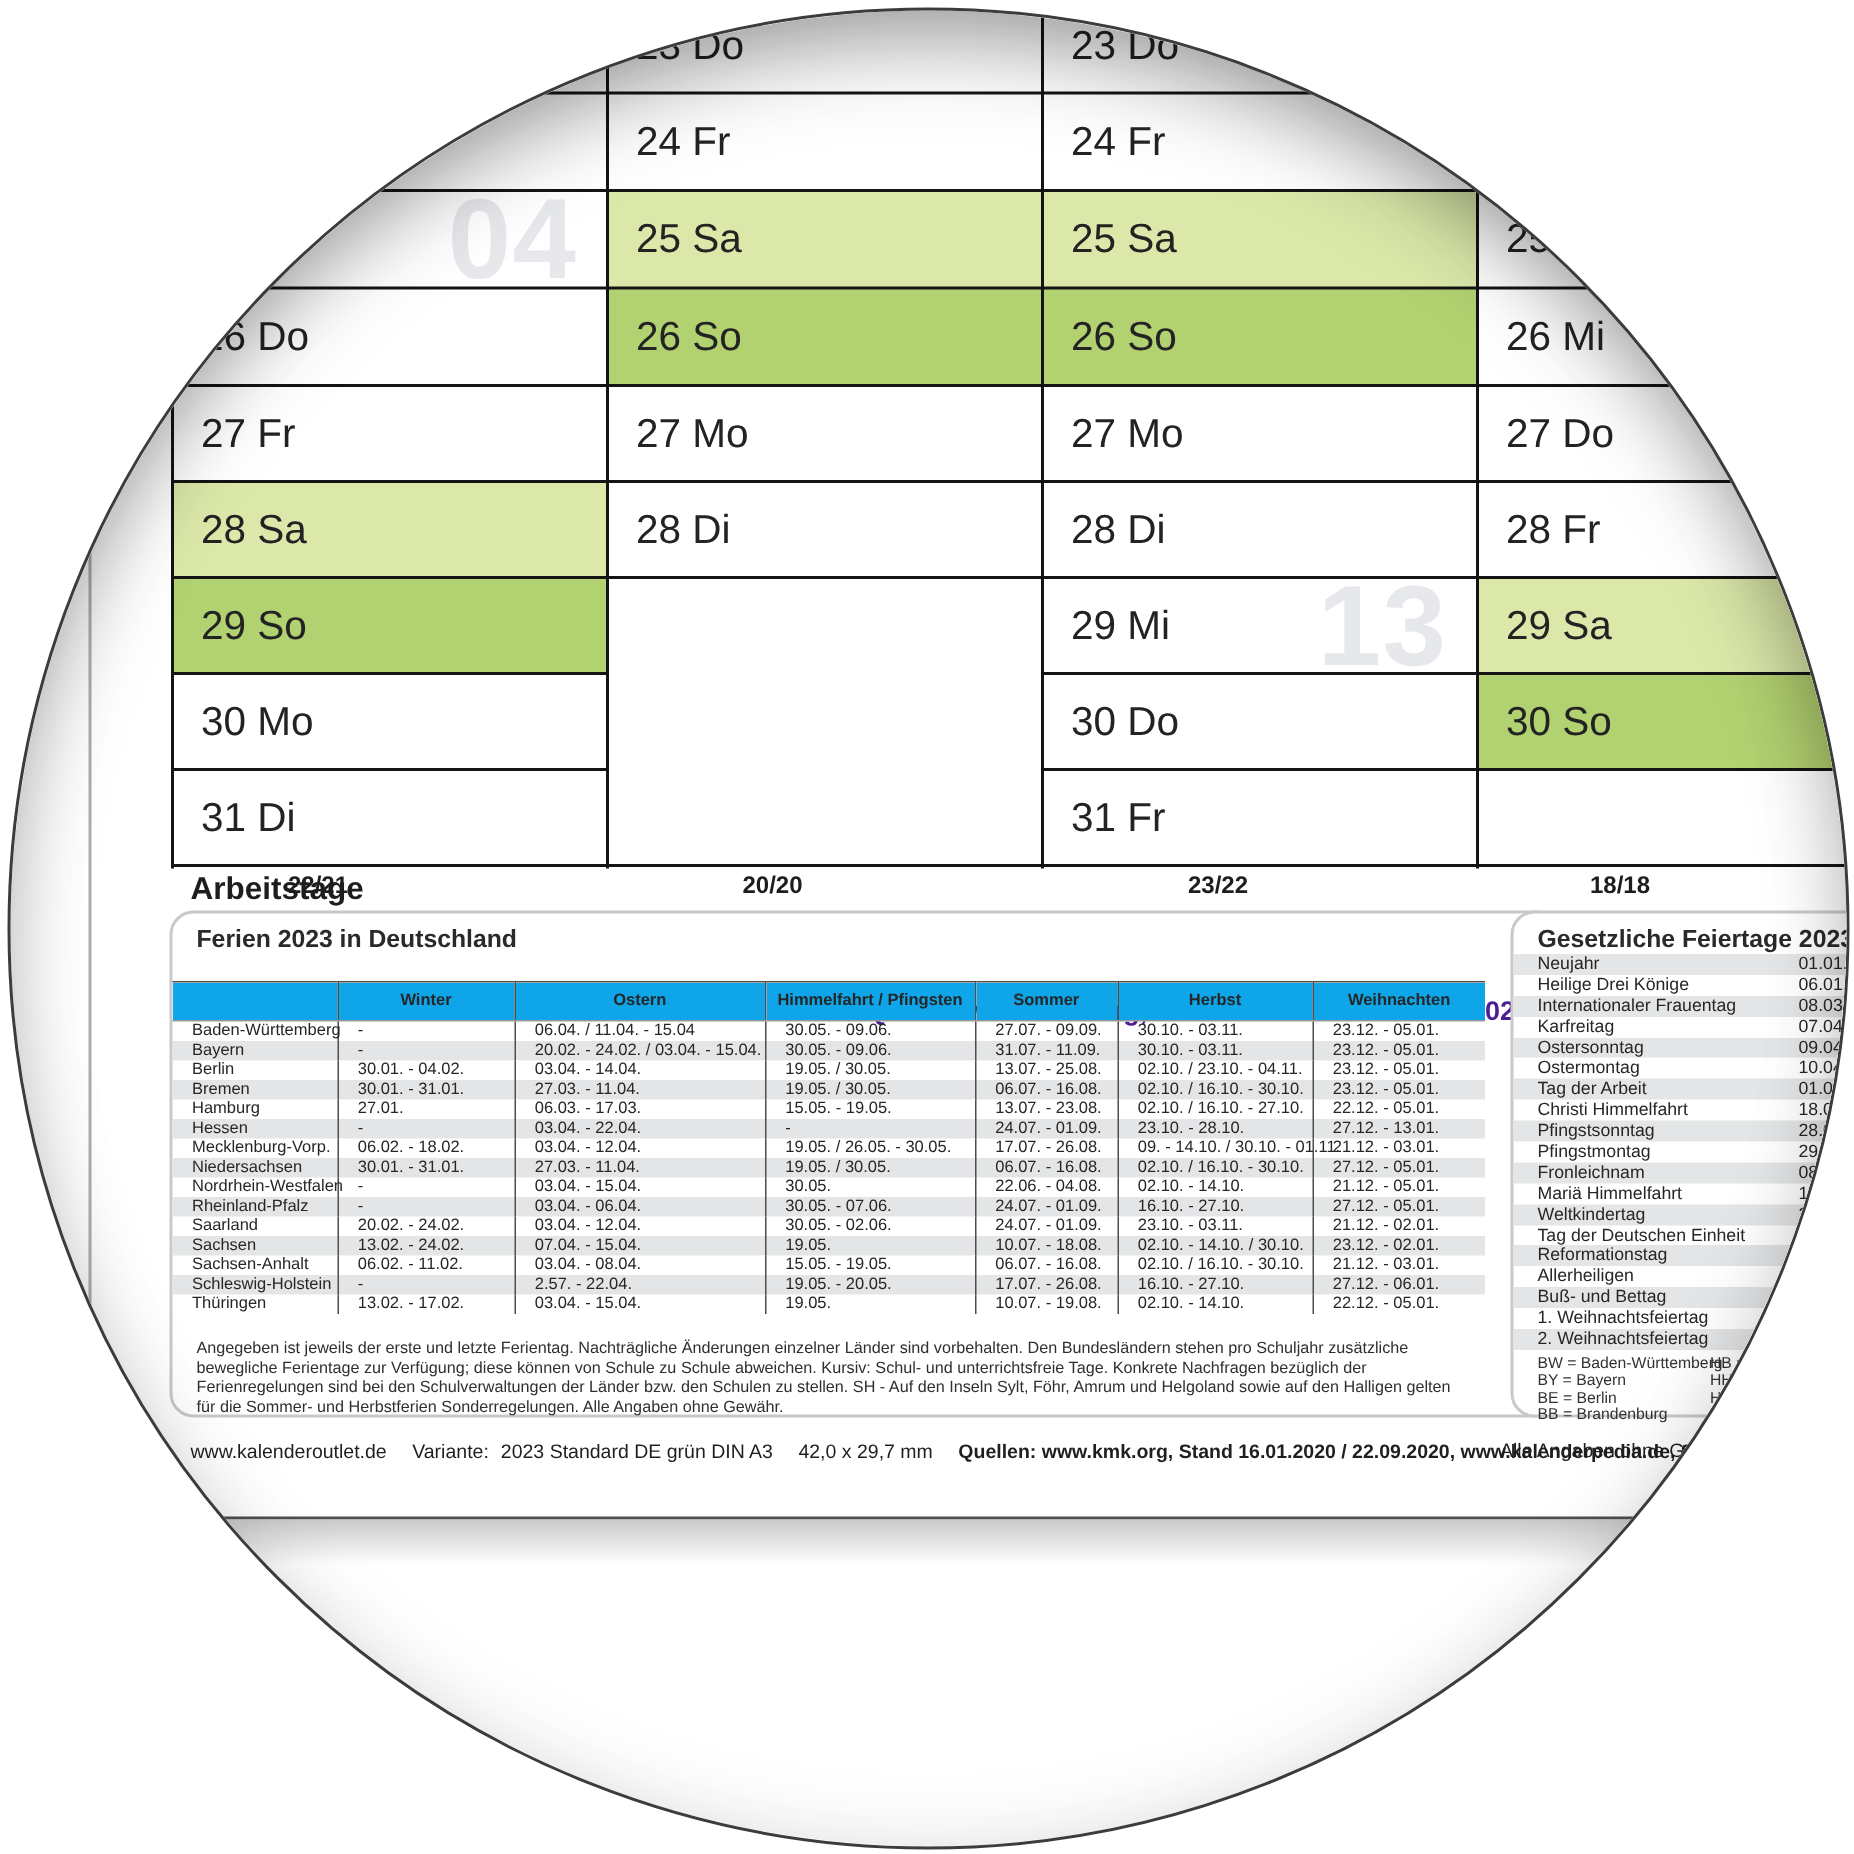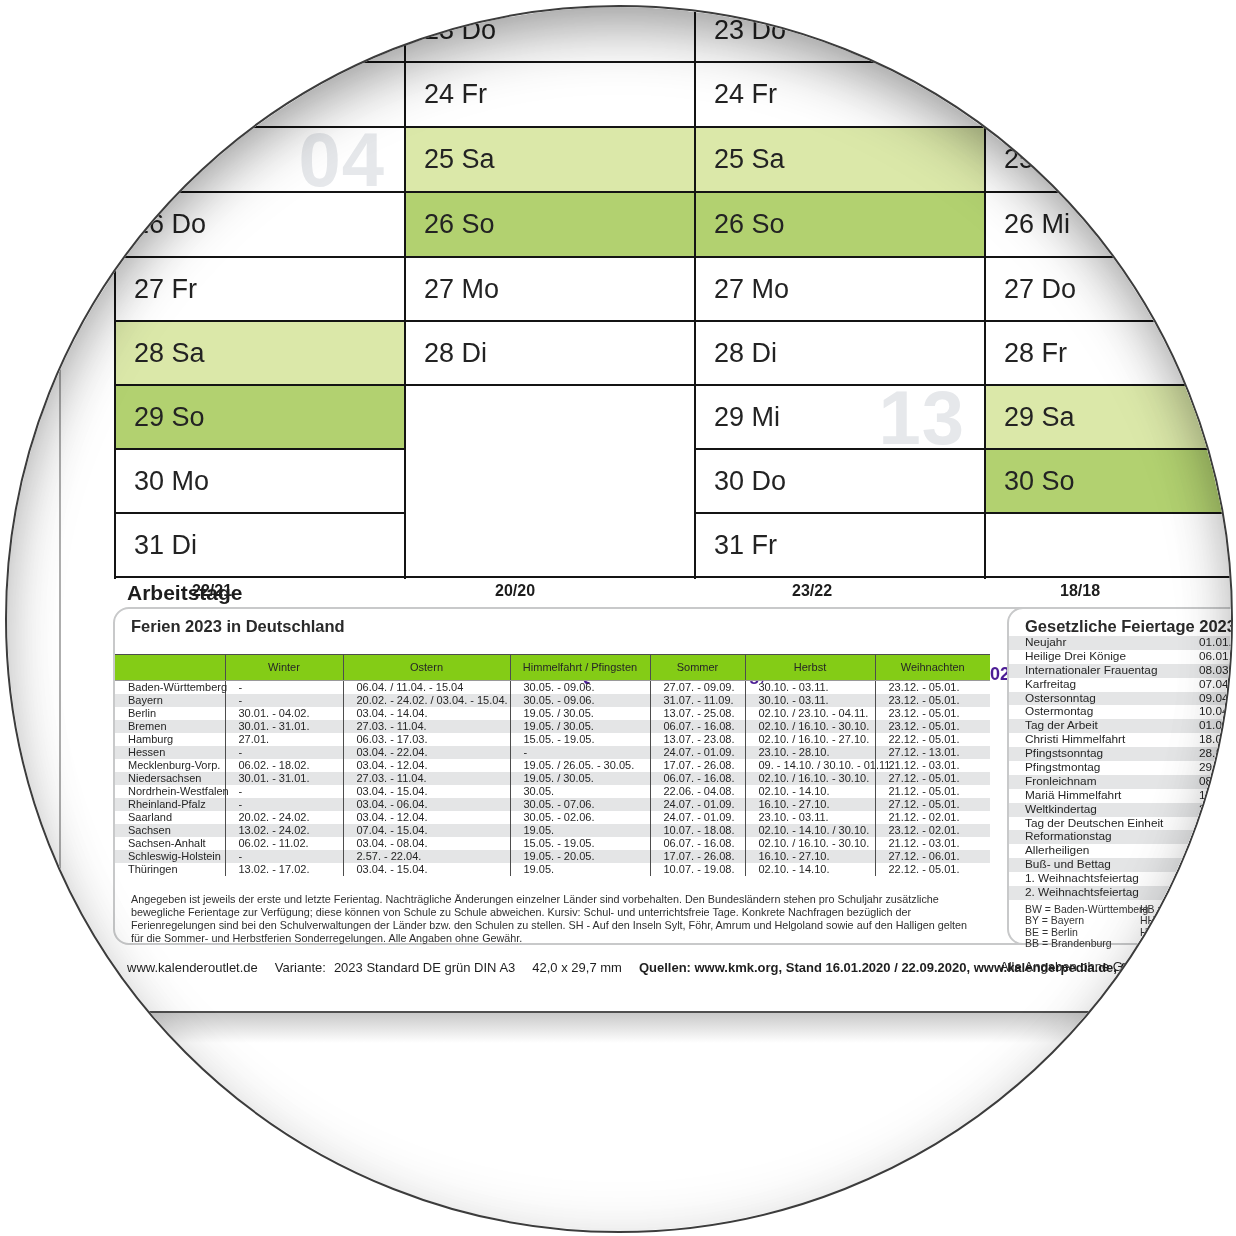--- a/index.html
+++ b/index.html
@@ -17,21 +17,21 @@
   .day-label{position:absolute;z-index:4;font-size:27px;color:#232323;white-space:nowrap;}
   
   .workday-val{position:absolute;font-size:16px;font-weight:700;color:#1d1d1d;text-align:left;width:140px;}
   
   .info-box{position:absolute;background:#fff;border:2px solid #c8c9ca;border-radius:16px;}
   .box-title{position:absolute;left:16px;top:8px;font-size:16.5px;font-weight:700;color:#2a2a2a;white-space:nowrap;}
   .box-source{position:absolute;right:20px;top:11px;font-size:18px;font-weight:700;color:#4c1d95;white-space:nowrap;margin-top:44px;}
   
   #ferien-table{position:absolute;left:0px;top:45px;border-collapse:collapse;table-layout:fixed;width:875px;
                 font-size:11px;color:#262626;}
-  #ferien-table th{font-weight:400;text-align:center;background:#84cc16;height:23px;line-height:23px;
+  #ferien-table th{font-weight:700;text-align:center;background:#0ea5e9;height:23px;line-height:23px;
                    border-bottom:1px solid #9a9a9a;white-space:nowrap;overflow:hidden;}
   #ferien-table td{height:13px;line-height:13px;padding:0 0 0 13px;white-space:nowrap;}
   #ferien-table th.vline, #ferien-table td.vline{border-left:1.5px solid #4d4d4d;}
   #ferien-table{border-top:1.5px solid #4d4d4d;}
   #ferien-table tbody tr:nth-child(even){background:#e4e5e6;}
   #ferien-footnote{position:absolute;left:16px;top:284px;width:845px;font-size:10.8px;line-height:13px;color:#2f2f2f;}
   
   .holiday-row{position:relative;height:13.9px;line-height:13.9px;padding-left:16px;font-size:11.8px;color:#262626;white-space:nowrap;}
   .holiday-row.odd{background:#e4e5e6;}
   .holiday-date{position:absolute;left:190px;top:0;}

